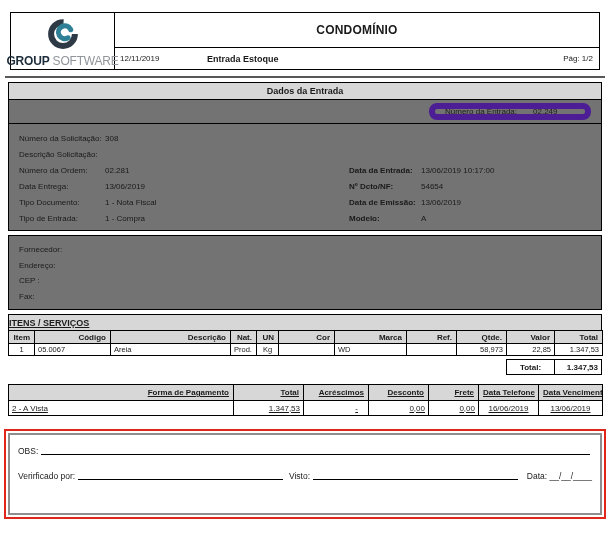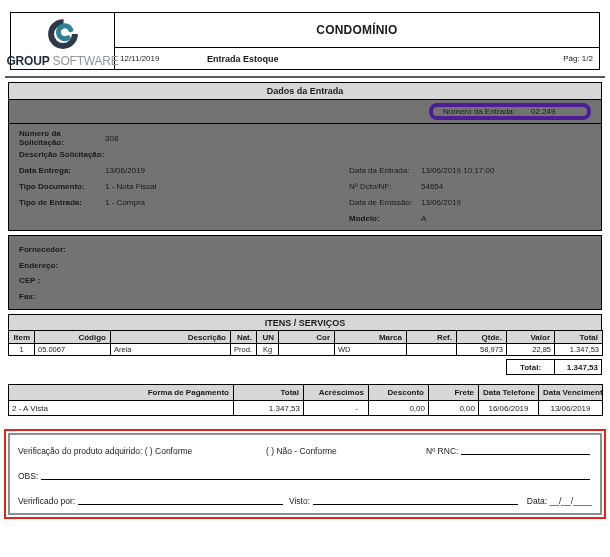--- a/index.html
+++ b/index.html
@@ -18,46 +18,46 @@
   .title-row { flex:1; display:flex; align-items:center; justify-content:center; border-bottom:1px solid #000; font-weight:bold; font-size:12px; letter-spacing:0.2px; }
   .sub-row { height:21px; display:flex; align-items:center; }
   .hdr-date { width:92px; padding-left:5px; font-size:8px; }
   .hdr-subtitle { flex:1; text-align:left; font-weight:bold; font-size:9px; }
   .hdr-page { width:92px; text-align:right; padding-right:6px; font-size:8px; }
   .separator { margin:6px 5px 0 5px; border-top:2px solid #56585a; }
   
   .section { margin:4px 8px 0 8px; border:1px solid #000; background:#737373; }
   .section-bar { height:17px; line-height:16px; background:#d7d7d7; border-bottom:1px solid #000; text-align:center; font-weight:bold; font-size:9px; }
   .entry-num-row { position:relative; height:24px; border-bottom:1px solid #000; }
-  .entry-num-box { position:absolute; top:3px; right:10px; width:162px; height:17px; border:4px solid #4c1d95; border-radius:8px; display:flex; align-items:center; font-size:8px; padding:0 12px 0 10px; }
+  .entry-num-box { position:absolute; top:3px; right:10px; width:162px; height:17px; border:6px solid #4c1d95; border-radius:8px; display:flex; align-items:center; font-size:8px; padding:0 12px 0 10px; }
   .entry-num-box .val { margin-left:16px; }
   .fields-area { display:flex; padding:6px 0 4px 10px; }
   .fcol-left { width:330px; }
   .fcol-right { flex:1; padding-top:32px; }
   .field-row { height:16px; display:flex; align-items:center; font-size:8px; }
-  .field-row .lab { width:86px; font-weight:bold; flex-shrink:0; }
-  .fcol-right .field-row .lab { width:72px; font-weight:normal; }
+  .field-row .lab { width:86px; font-weight:normal; flex-shrink:0; }
+  .fcol-right .field-row .lab { width:72px; font-weight:bold; }
   .fcol-right .field-row.bold-lab .lab { font-weight:bold; }
   .supplier-fields { padding:6px 10px 5px 10px; }
   .supplier-fields .field-row { height:15.5px; }
   
   .itens-wrap { margin:4px 8px 0 8px; }
-  .itens-bar { border:1px solid #000; height:17px; line-height:16px; background:#d7d7d7; text-align:center; font-weight:bold; font-size:9px; }
+  .itens-bar { border:1px solid #000; height:17px; line-height:16px; background:#d7d7d7; text-align:left; font-weight:bold; font-size:9px;text-decoration:underline; }
   table { border-collapse:collapse; table-layout:fixed; width:594px; }
   .itens-table { margin-top:-1px; }
   th, td { border:1px solid #000; overflow:hidden; white-space:nowrap; }
   th { background:#d7d7d7; font-size:8px; font-weight:bold; height:13px; text-align:right; padding:0 4px; }
   td { font-size:7.5px; height:12px; padding:0 3px; background:#fff; }
   .ta-c { text-align:center; } .ta-r { text-align:right; } .ta-l { text-align:left; }
   .total-row { display:flex; justify-content:flex-end; margin:3px 8px 0 8px; }
   .total-cell { border:1px solid #000; height:16px; display:flex; align-items:center; font-size:8px; font-weight:bold; }
   .total-lab { width:48px; justify-content:center; border-right:none; }
   .total-val { width:48px; justify-content:flex-end; padding-right:3px; }
   
-  .pay-wrap { margin:9px 8px 0 8px; }
+  .pay-wrap { margin:9px 8px 0 8px;text-decoration:underline; }
   .pay-table th { height:16px; }
   .pay-table td { height:15px; font-size:8px; }
   
   .verify-outer { margin:13px 4px 0 4px; border:2px solid #e0251b; padding:2px; height:90px; }
   .verify-inner { border:2px solid #8e8e8e; height:100%; padding:11px 8px 0 8px; font-size:8.5px; background:#fff; }
   .v-row { display:flex; align-items:flex-end; margin-bottom:15px; }
   .v-row .line { flex:1; border-bottom:1px solid #000; height:9px; margin:0 2px 1px 3px; }
   .v-lab1 { width:248px; flex-shrink:0; }
   .v-lab2 { width:160px; flex-shrink:0; }
   .v-rnc { flex-shrink:0; }
@@ -99,20 +99,24 @@
     </div>
     <div class="fields-area">
       <div class="fcol-left">
         <div class="field-row">
           <span class="lab">Número da Solicitação:</span>
           <span>308</span>
         </div>
         <div class="field-row">
           <span class="lab">Descrição Solicitação:</span>
           <span></span>
+        </div>
+        <div class="field-row">
+          <span class="lab">Número da Ordem:</span>
+          <span>02.281</span>
         </div>
         <div class="field-row">
           <span class="lab">Data Entrega:</span>
           <span>13/06/2019</span>
         </div>
         <div class="field-row">
           <span class="lab">Tipo Documento:</span>
           <span>1 - Nota Fiscal</span>
         </div>
         <div class="field-row">
@@ -243,26 +247,20 @@
         <td class="ta-c">16/06/2019</td>
         <td class="ta-c">13/06/2019</td>
       </tr>
     </tbody>
       </table>
   </div>
 
   <div class="verify-outer">
     <div class="verify-inner">
       <div class="v-row">
-        <span class="v-lab1">Verificação do produto adquirido: ( ) Conforme</span>
-        <span class="v-lab2">( ) Não - Conforme</span>
-        <span class="v-rnc">Nº RNC:</span>
-        <span class="line"></span>
-      </div>
-      <div class="v-row">
         <span>OBS:</span>
         <span class="line"></span>
       </div>
       <div class="v-row">
         <span>Verirficado por:</span>
         <span class="line-mid"></span>
         <span>Visto:</span>
         <span class="line-mid"></span>
         <span class="v-data">Data: __/__/____</span>
       </div>

